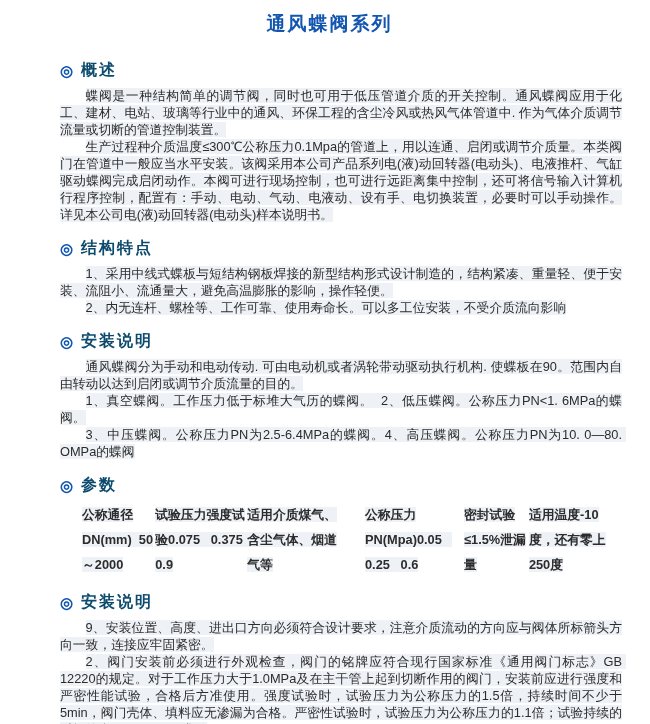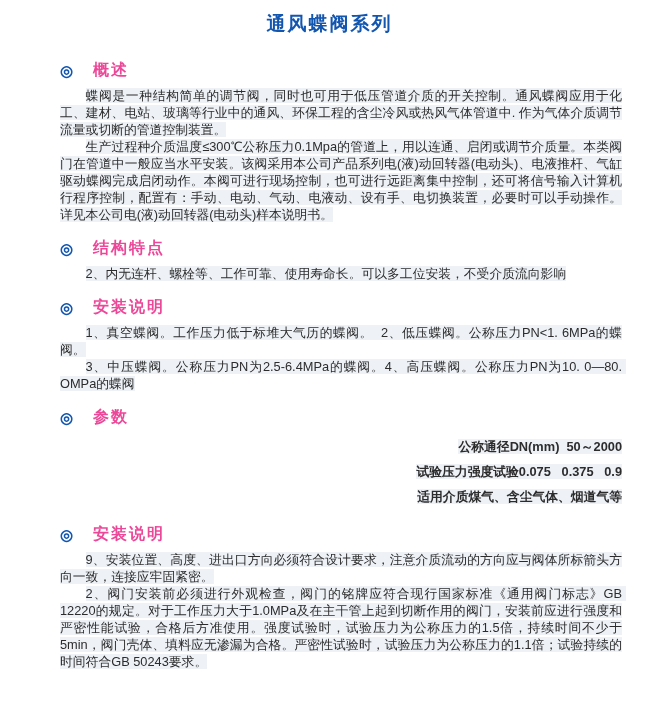--- a/index.html
+++ b/index.html
@@ -13,31 +13,31 @@
     margin:12px 0 0;text-align:center;font-size:19px;font-weight:bold;
     color:#1356b0;letter-spacing:2px;line-height:24px;padding-left:9px;
   }
   .content{padding:0 28px 0 60px;}
   .section{margin:0;}
   .sec-head{display:flex;align-items:center;gap:8px;margin:15px 0 6px;}
   .section:first-of-type .sec-head{margin-top:24px;}
   .sec-icon{
     color:#1356b0;font-size:15px;line-height:15px;font-weight:bold;
   }
-  .sec-title{color:#ec4899;font-size:16px;font-weight:bold;letter-spacing:2px;margin-left:12px;}
+  .sec-title{color:#0c4a6e;font-size:16px;font-weight:bold;letter-spacing:2px;}
   .para{
     margin:0;font-size:12.8px;line-height:17px;font-weight:400;
     text-indent:2em;text-align:justify;
   }
   .para .hl{
     background:#eef2f7;white-space:pre-wrap;
     -webkit-box-decoration-break:clone;box-decoration-break:clone;
   }
   .param-grid{display:flex;gap:26px;margin-left:22px;margin-top:4px;}
-  .param-col{display:flex;flex-direction:column;flex:1;text-align:right;}
+  .param-col{display:flex;flex-direction:row;flex:1;}
   .param-line{
     font-size:12.8px;line-height:25px;font-weight:600;white-space:pre-wrap;
   }
   .param-line .hl{background:#eef2f7;}
 </style>
 </head>
 <body>
 
 <h1 class="page-title">通风蝶阀系列</h1>
 
@@ -50,42 +50,49 @@
     </div>
     <p class="para"><span class="hl">蝶阀是一种结构简单的调节阀，同时也可用于低压管道介质的开关控制。通风蝶阀应用于化工、建材、电站、玻璃等行业中的通风、环保工程的含尘冷风或热风气体管道中. 作为气体介质调节流量或切断的管道控制装置。</span></p>
     <p class="para"><span class="hl">生产过程种介质温度≤300℃公称压力0.1Mpa的管道上，用以连通、启闭或调节介质量。本类阀门在管道中一般应当水平安装。该阀采用本公司产品系列电(液)动回转器(电动头)、电液推杆、气缸驱动蝶阀完成启闭动作。本阀可进行现场控制，也可进行远距离集中控制，还可将信号输入计算机行程序控制，配置有：手动、电动、气动、电液动、设有手、电切换装置，必要时可以手动操作。详见本公司电(液)动回转器(电动头)样本说明书。</span></p>
   </div>
 
   <div class="section">
     <div class="sec-head">
       <span class="sec-icon">◎</span>
       <span class="sec-title">结构特点</span>
     </div>
+    <p class="para"><span class="hl">1、采用中线式蝶板与短结构钢板焊接的新型结构形式设计制造的，结构紧凑、重量轻、便于安装、流阻小、流通量大，避免高温膨胀的影响，操作轻便。</span></p>
     <p class="para"><span class="hl">2、内无连杆、螺栓等、工作可靠、使用寿命长。可以多工位安装，不受介质流向影响</span></p>
   </div>
 
   <div class="section">
     <div class="sec-head">
       <span class="sec-icon">◎</span>
       <span class="sec-title">安装说明</span>
     </div>
+    <p class="para"><span class="hl">通风蝶阀分为手动和电动传动. 可由电动机或者涡轮带动驱动执行机构. 使蝶板在90。范围内自由转动以达到启闭或调节介质流量的目的。</span></p>
     <p class="para"><span class="hl">1、真空蝶阀。工作压力低于标堆大气历的蝶阀。  2、低压蝶阀。公称压力PN&lt;1. 6MPa的蝶阀。</span></p>
     <p class="para"><span class="hl">3、中压蝶阀。公称压力PN为2.5-6.4MPa的蝶阀。4、高压蝶阀。公称压力PN为10. 0—80. OMPa的蝶阀</span></p>
   </div>
 
   <div class="section">
     <div class="sec-head">
       <span class="sec-icon">◎</span>
       <span class="sec-title">参数</span>
     </div>
     <div class="param-grid">
       <div class="param-col">
         <span class="param-line"><span class="hl">公称通径DN(mm)  50～2000</span></span>
         <span class="param-line"><span class="hl">试验压力强度试验0.075   0.375   0.9</span></span>
         <span class="param-line"><span class="hl">适用介质煤气、含尘气体、烟道气等</span></span>
+      </div>
+      <div class="param-col">
+        <span class="param-line"><span class="hl">公称压力PN(Mpa)0.05   0.25   0.6</span></span>
+        <span class="param-line"><span class="hl">密封试验≤1.5%泄漏量</span></span>
+        <span class="param-line"><span class="hl">适用温度-10度，还有零上250度</span></span>
       </div>
     </div>
   </div>
 
   <div class="section">
     <div class="sec-head">
       <span class="sec-icon">◎</span>
       <span class="sec-title">安装说明</span>
     </div>
     <p class="para"><span class="hl">9、安装位置、高度、进出口方向必须符合设计要求，注意介质流动的方向应与阀体所标箭头方向一致，连接应牢固紧密。</span></p>

